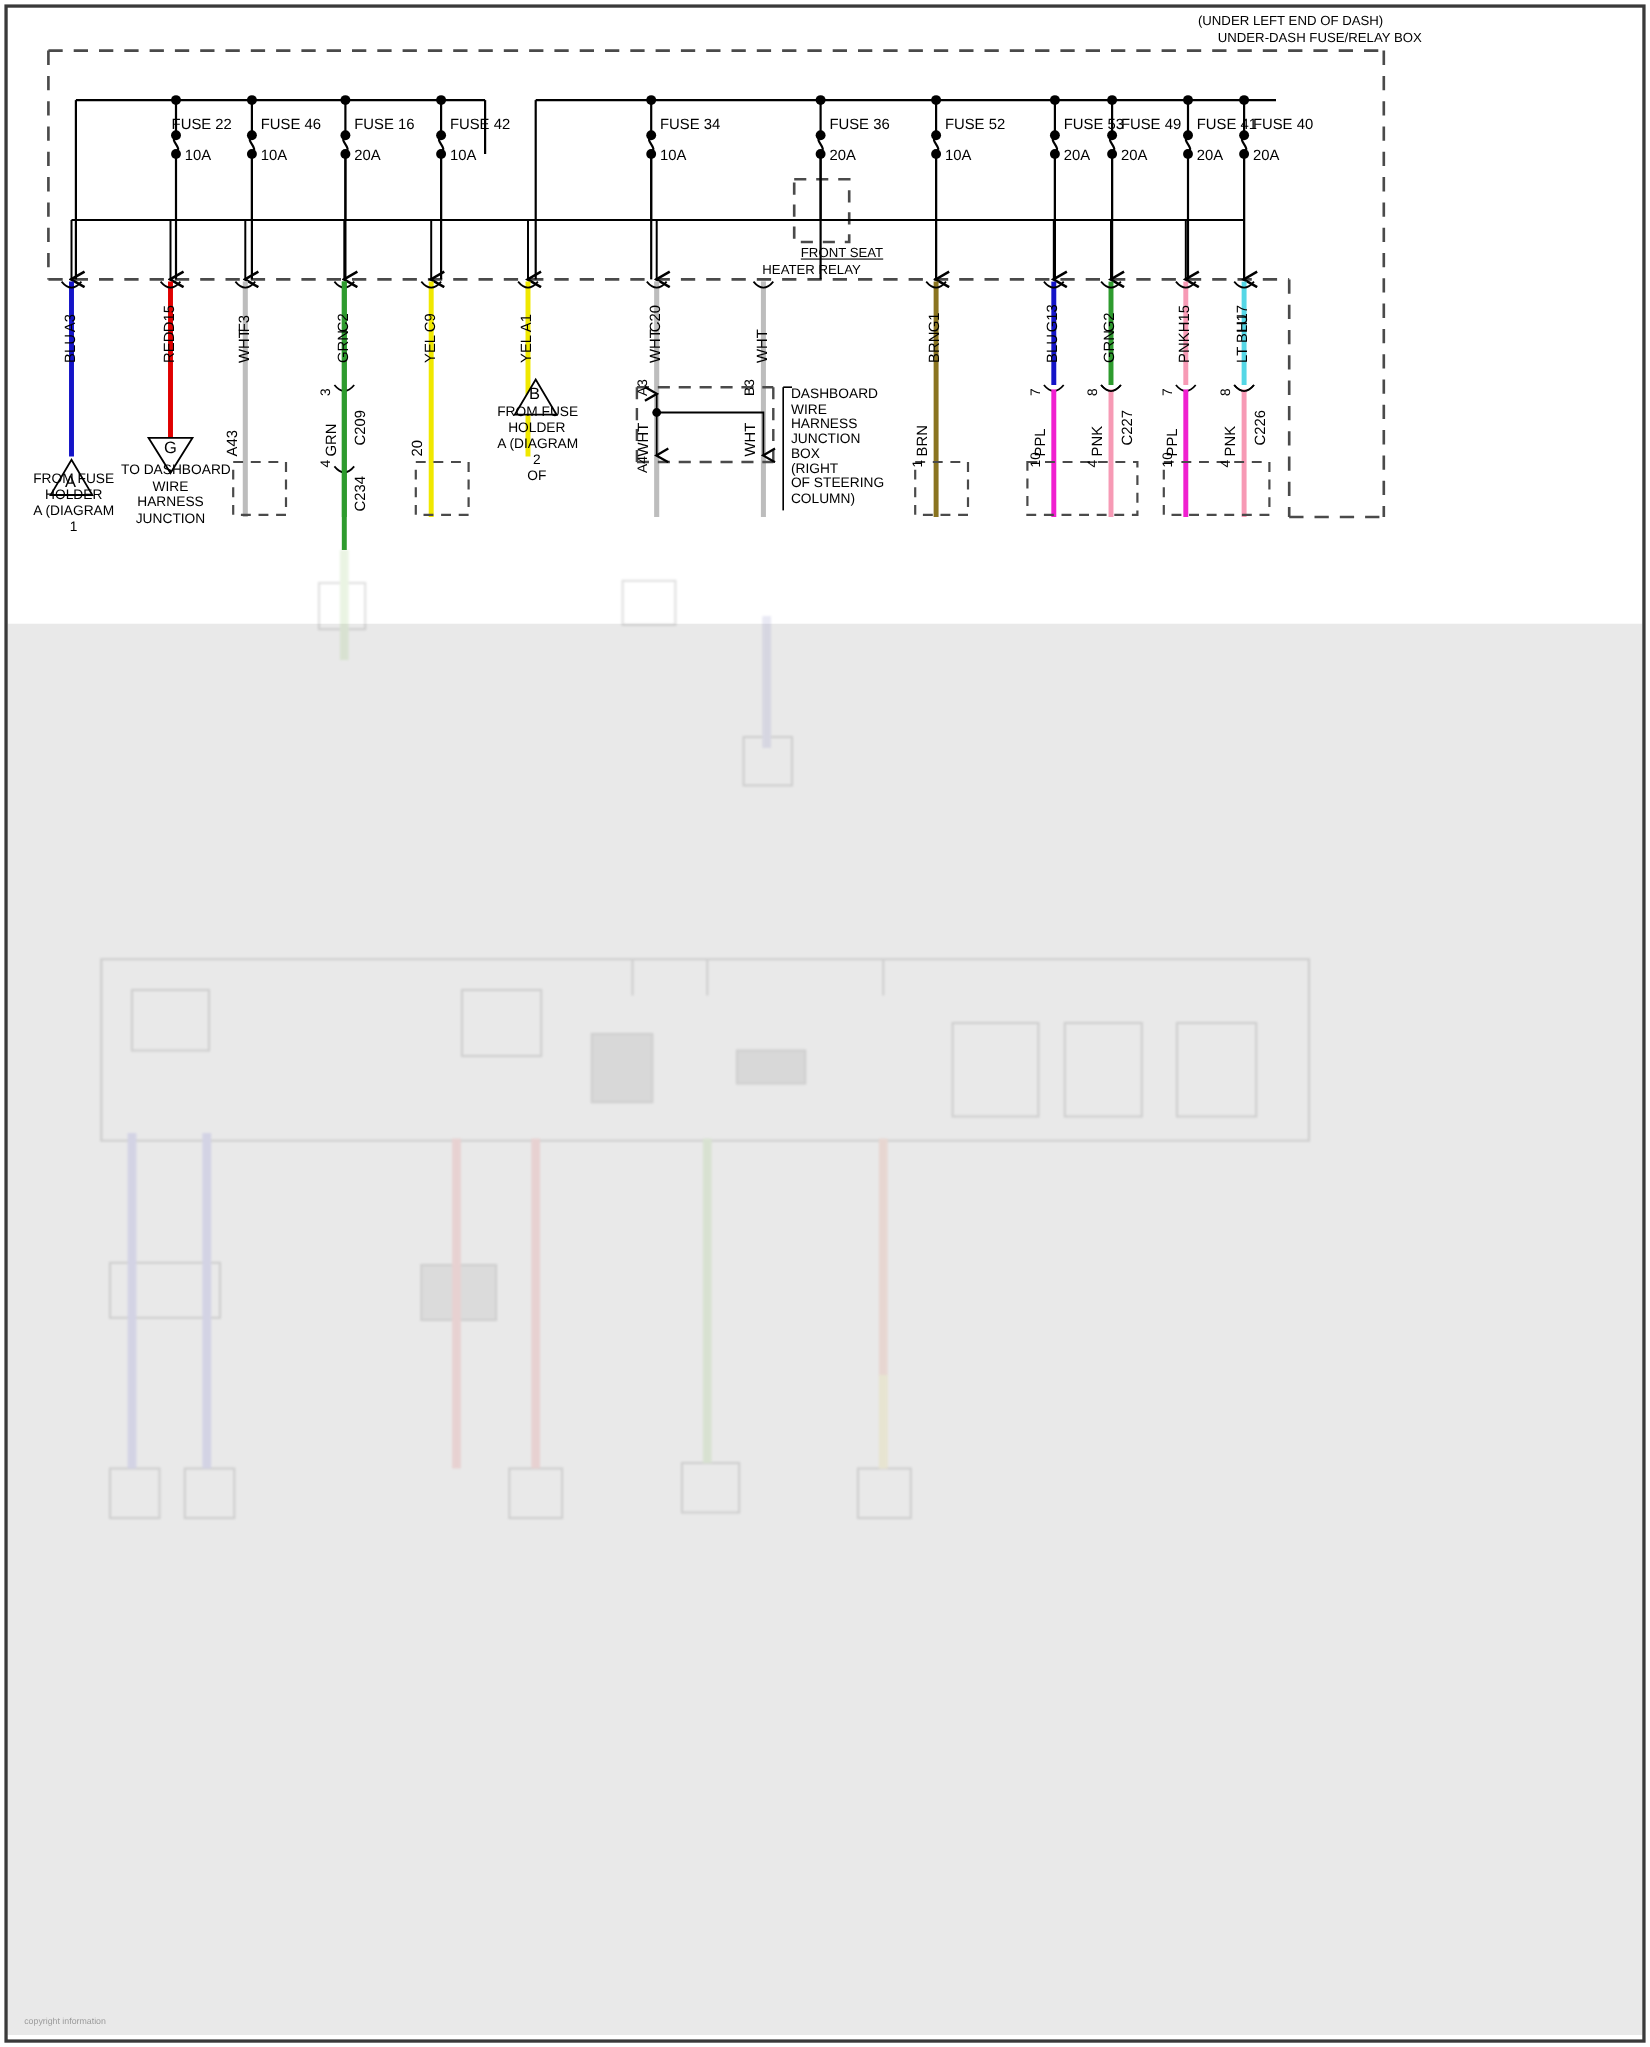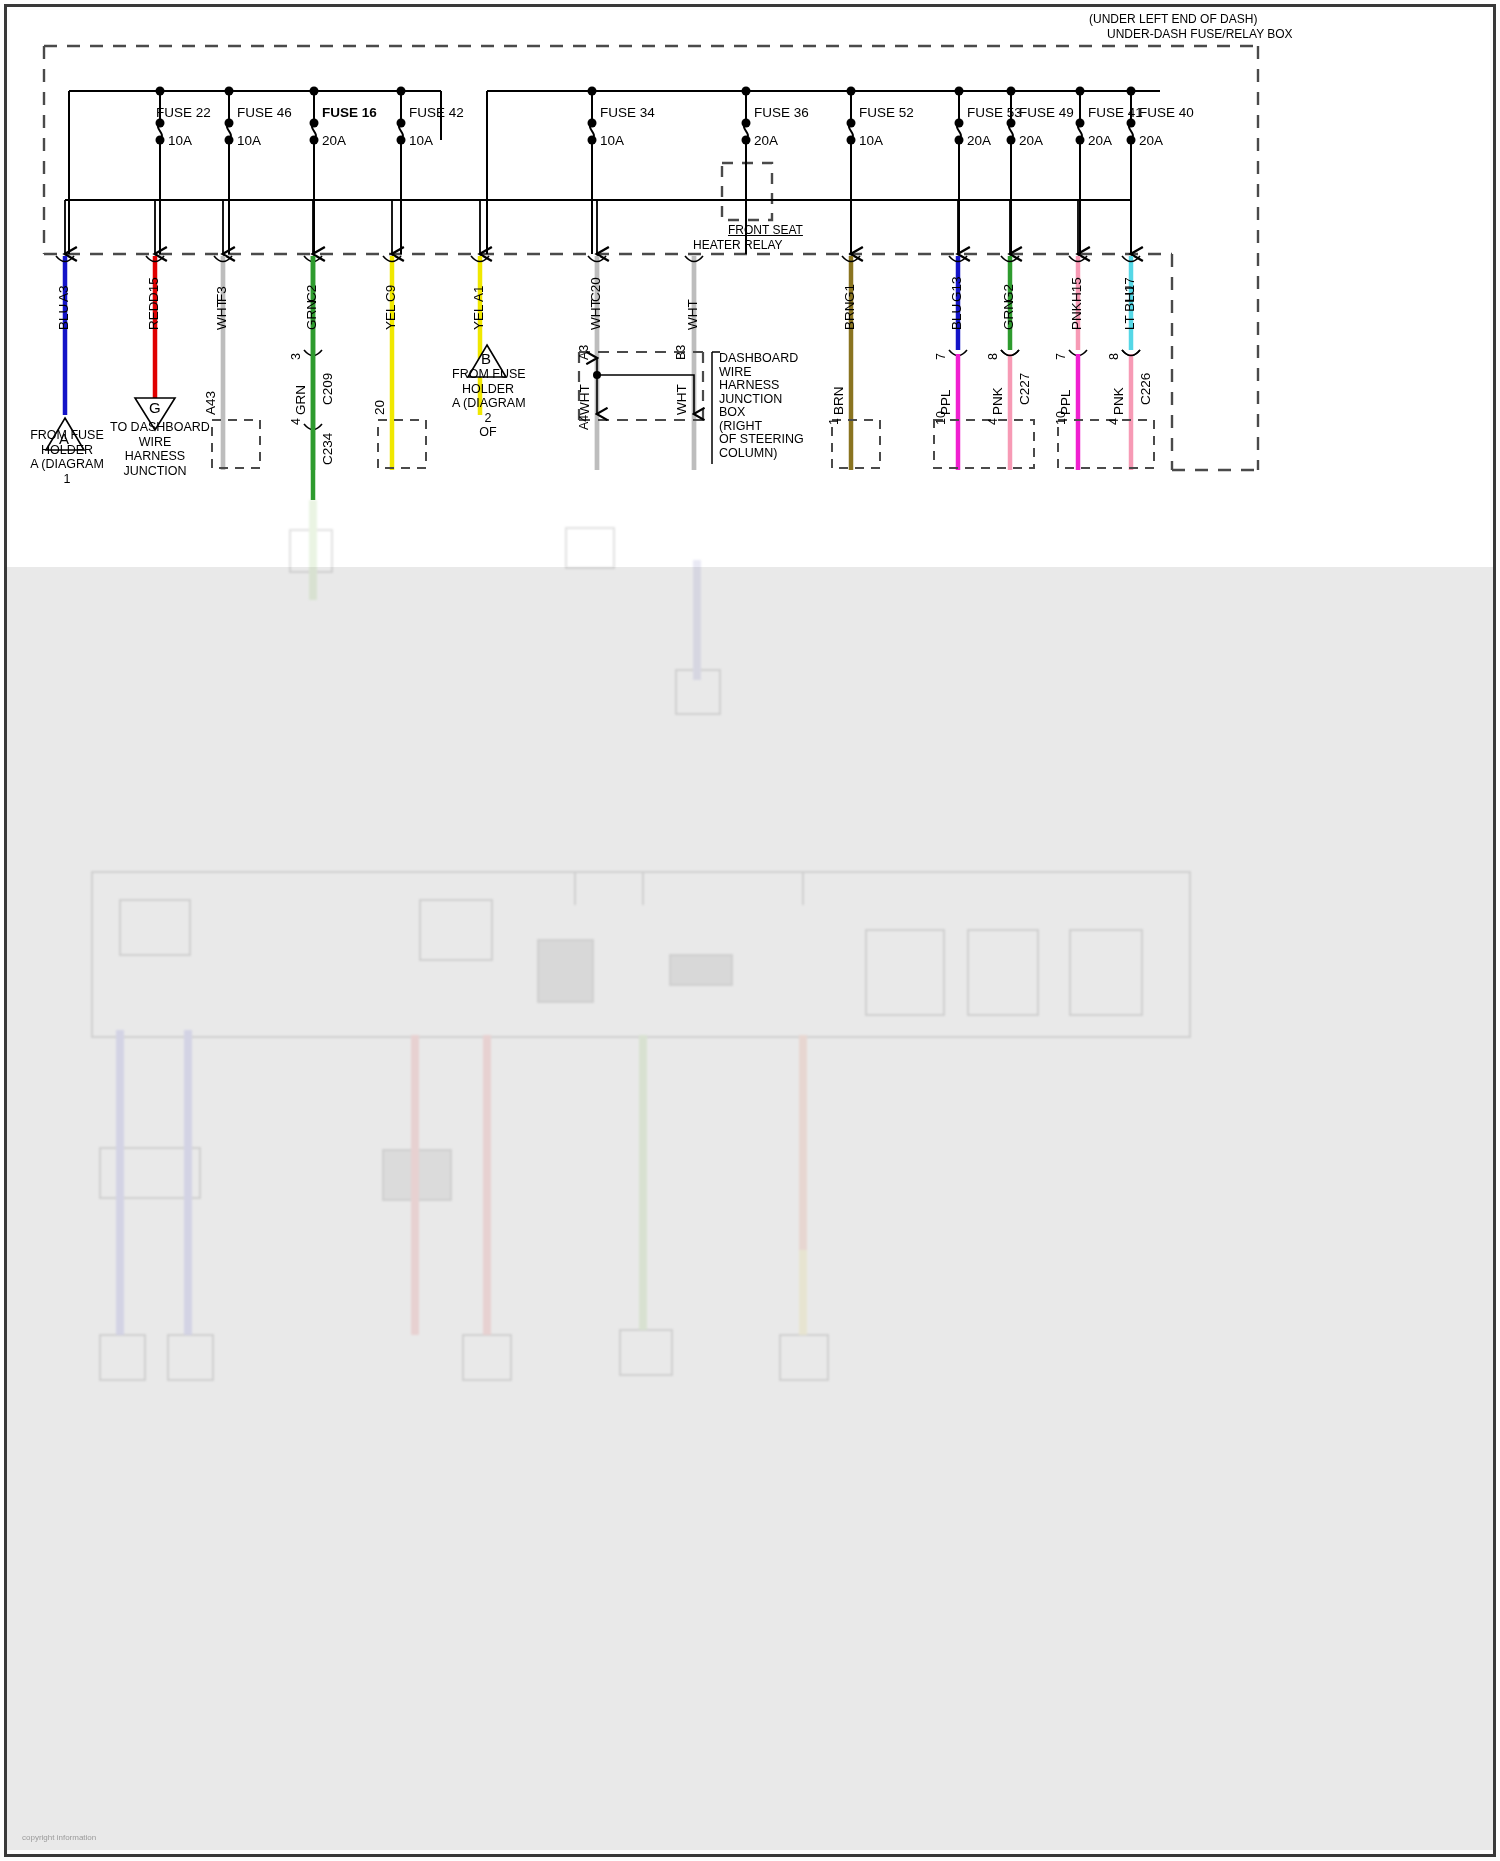--- a/index.html
+++ b/index.html
@@ -280,21 +280,21 @@
   <div>
     <div class="txt lbl14" style="left:728px;top:223px;text-decoration:underline;">FRONT SEAT</div>
     <div class="txt lbl14" style="left:693px;top:238px;">HEATER RELAY</div>
   </div>
 
   <div id="fuse-text-layer">
       <div class="txt lbl13" style="left: 156px; top: 105px;">FUSE 22</div>
       <div class="txt lbl13" style="left: 168px; top: 133px;">10A</div>
       <div class="txt lbl13" style="left: 237px; top: 105px;">FUSE 46</div>
       <div class="txt lbl13" style="left: 237px; top: 133px;">10A</div>
-      <div class="txt lbl13" style="left: 322px; top: 105px; font-weight: bold;">FUSE 16</div>
+      <div class="txt lbl13" style="left: 322px; top: 105px;">FUSE 16</div>
       <div class="txt lbl13" style="left: 322px; top: 133px;">20A</div>
       <div class="txt lbl13" style="left: 409px; top: 105px;">FUSE 42</div>
       <div class="txt lbl13" style="left: 409px; top: 133px;">10A</div>
       <div class="txt lbl13" style="left: 600px; top: 105px;">FUSE 34</div>
       <div class="txt lbl13" style="left: 600px; top: 133px;">10A</div>
       <div class="txt lbl13" style="left: 754px; top: 105px;">FUSE 36</div>
       <div class="txt lbl13" style="left: 754px; top: 133px;">20A</div>
       <div class="txt lbl13" style="left: 859px; top: 105px;">FUSE 52</div>
       <div class="txt lbl13" style="left: 859px; top: 133px;">10A</div>
       <div class="txt lbl13" style="left: 967px; top: 105px;">FUSE 53</div>

